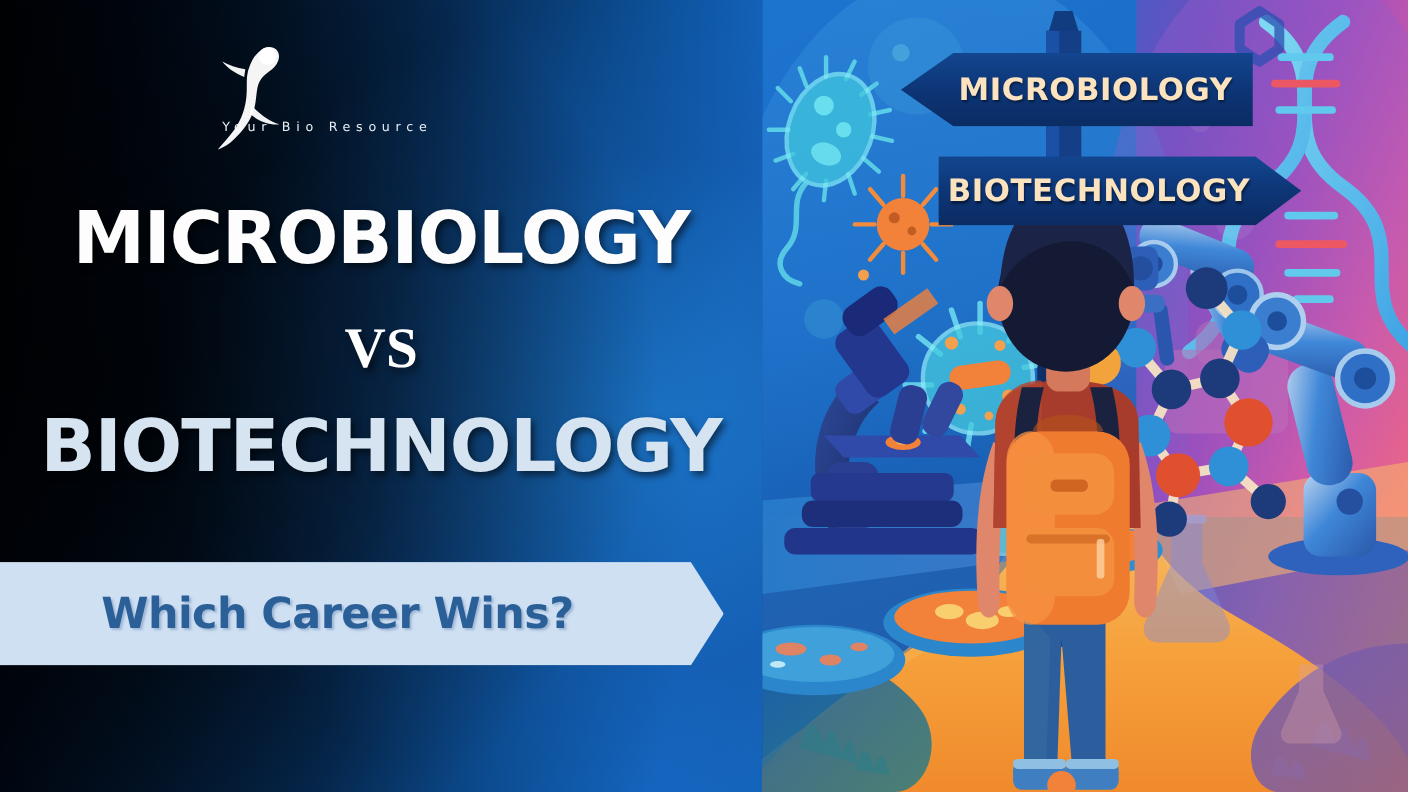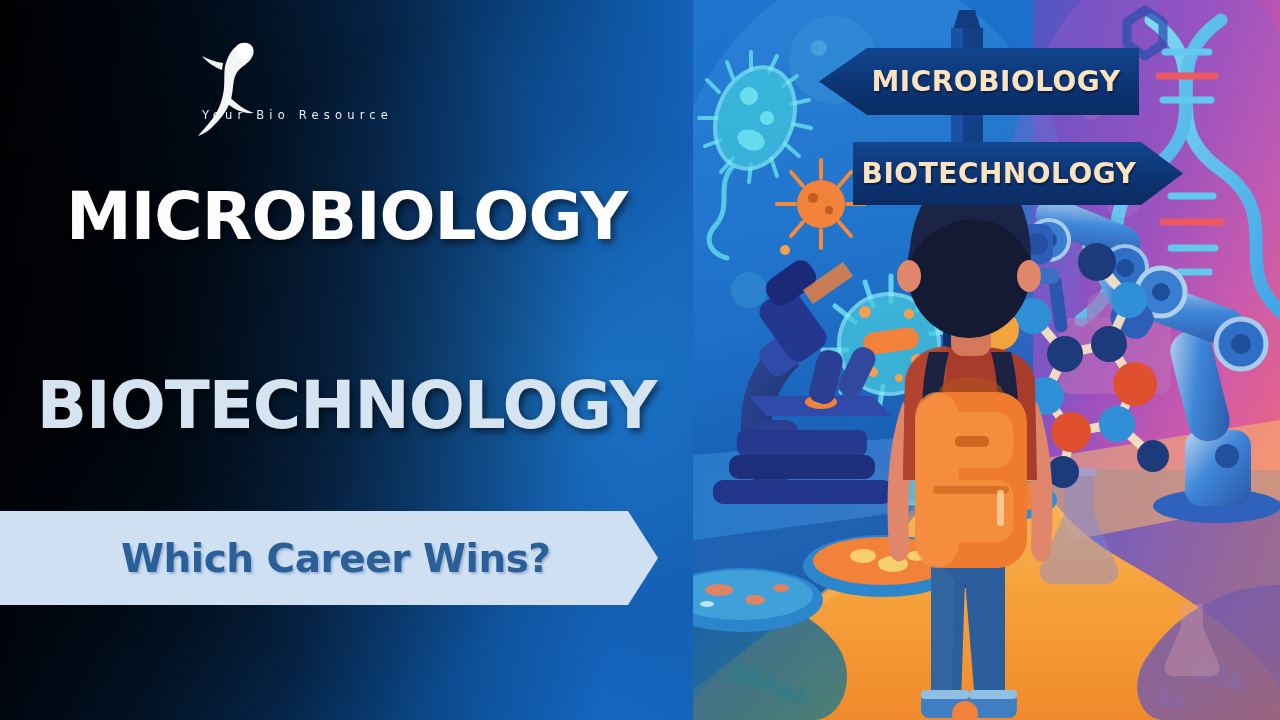--- a/index.html
+++ b/index.html
@@ -50,21 +50,21 @@
     font-size:52px; color:#ffffff; letter-spacing:0px;
   }
   #hl-2{ top:367px; left:0; font-size:66px; letter-spacing:-1px; color:#d6e4f2; }
 
   
   #ribbon{
     position:absolute; left:0; top:511px; width:658px; height:94px;
     background:#cfe0f3;
     clip-path:polygon(0 0, 628px 0, 658px 47px, 628px 94px, 0 94px);
     box-shadow:0 6px 16px rgba(0,0,0,.35);
-    display:flex; align-items:center;padding-left:29px;
+    display:flex; align-items:center;
   }
   #ribbon-text{
     margin-left:92px;
     font-family:"DejaVu Sans", sans-serif; font-weight:700; font-size:39px;
     color:#2b5f98; letter-spacing:-.5px;
     text-shadow:2px 2px 2px rgba(120,150,190,.55);
   }
 
   
   #right-panel{
@@ -134,20 +134,21 @@
       <div id="logo-tag">Your Bio Resource</div>
     </div>
     <svg id="logo-figure" viewBox="0 0 66 104">
       <path d="M44 8 C52 4 60 10 57 19 C54 28 44 30 40 38 C36 46 38 56 34 66 C30 77 22 86 13 94 C9 97 5 99 2 100 C6 95 12 89 17 82 C24 72 27 62 28 52 C29 42 27 33 31 24 C34 16 38 11 44 8 Z" fill="#ffffff" opacity=".96"></path>
       <circle cx="47" cy="15" r="8" fill="#ffffff"></circle>
       <path d="M26 34 C18 31 11 26 6 20 C12 23 19 26 27 27 Z" fill="#ffffff" opacity=".95"></path>
       <path d="M33 60 C40 68 49 74 58 77 C49 78 38 74 31 67 Z" fill="#ffffff" opacity=".95"></path>
     </svg>
 
     <div class="hl" id="hl-1">MICROBIOLOGY</div>
+    <div class="hl" id="hl-vs">VS</div>
     <div class="hl" id="hl-2">BIOTECHNOLOGY</div>
 
     <div id="ribbon">
       <span id="ribbon-text">Which Career Wins?</span>
     </div>
   </div>
 
   <div id="right-panel">
     <div id="rp-blue"></div>
     <div id="rp-arch"></div>

